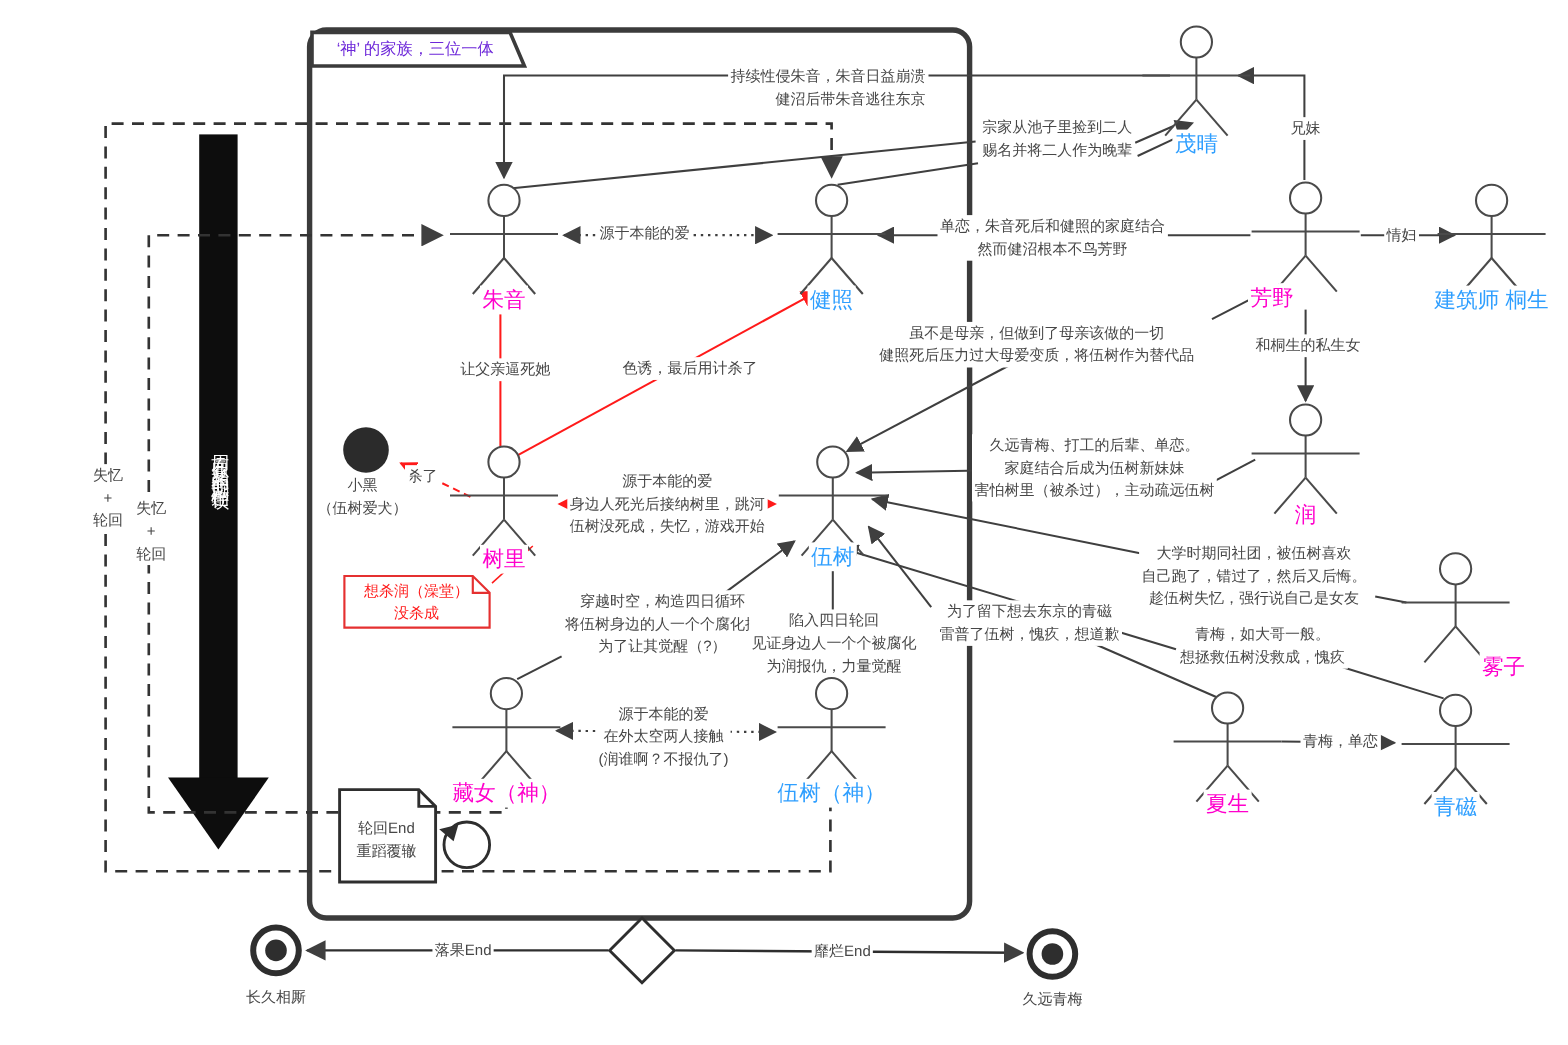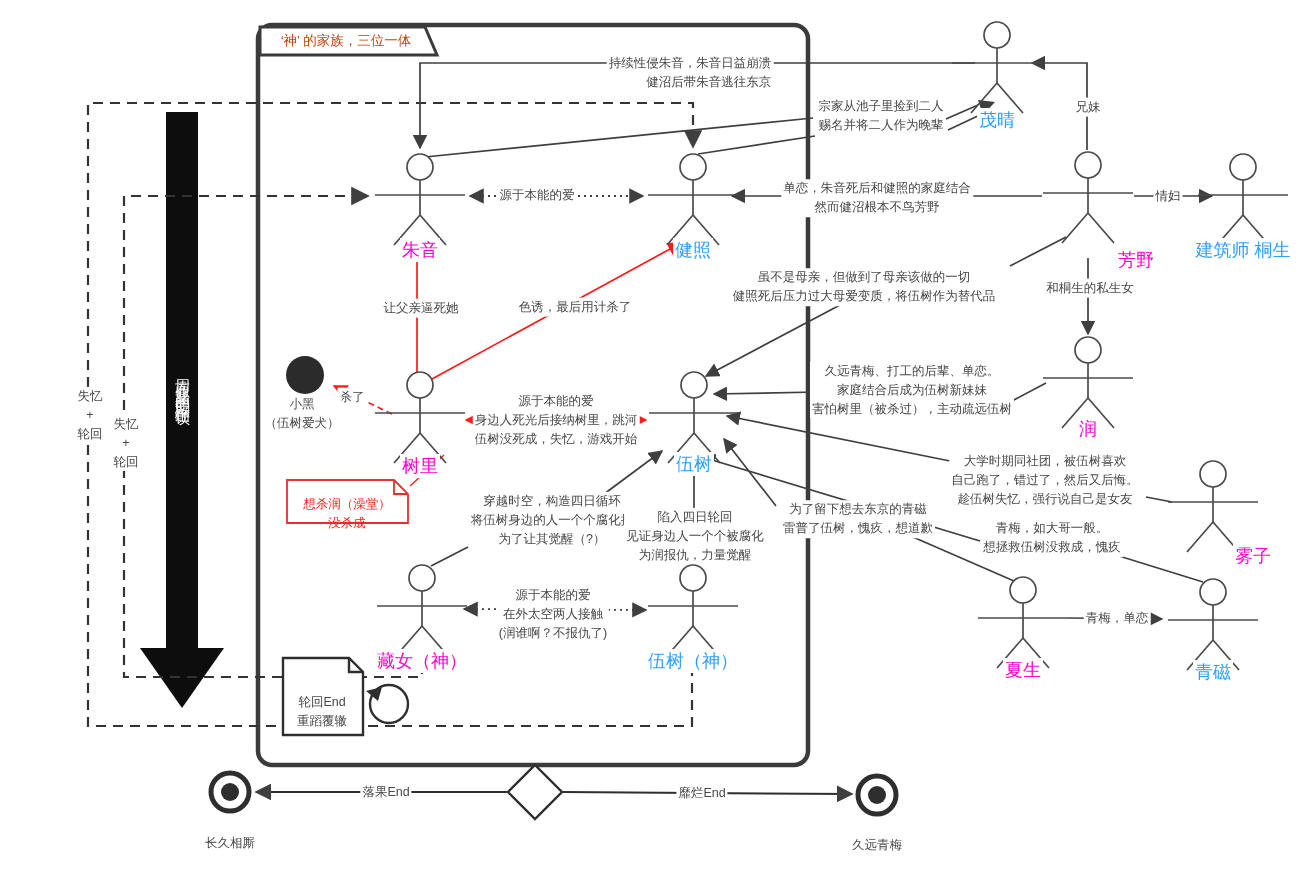--- a/index.html
+++ b/index.html
@@ -1,29 +1,29 @@
 <!DOCTYPE html>
 <html><head>
 <meta charset="utf-8">
 <style>
   html,body{margin:0;padding:0;background:#fff;}
   #stage{position:relative;width:1307px;height:871px;background:#fff;overflow:hidden;
          font-family:"Liberation Sans","DejaVu Sans",sans-serif;}
   #art{position:absolute;left:0;top:0;}
   .t{position:absolute;transform:translate(-50%,-50%);font-size:12.5px;line-height:1.5;
      color:#474747;white-space:pre-line;text-align:center;background:#fff;padding:0 2px;z-index:3;}
-  .nobg{background:transparent;margin-top:12px;}
+  .nobg{background:transparent;}
   .nm{position:absolute;transform:translate(-50%,-50%);font-size:18px;background:#fff;
       white-space:pre;padding:0 2px;z-index:3;}
   .f{color:#ff00cc;}
   .m{color:#2f9fff;}
   .red{color:#ff1a1a;}
   .vt{position:absolute;writing-mode:vertical-rl;text-orientation:upright;color:#ffffff;
       background:transparent;font-size:15px;letter-spacing:4px;z-index:3;transform:translate(-50%,-50%);}
-  .ttl{font-size:13.5px;color:#c2410c;background:transparent;white-space:pre;}
+  .ttl{font-size:13.5px;color:#6d28d9;background:transparent;white-space:pre;}
 </style>
 </head>
 <body>
 
 <div id="stage">
 
 <svg id="art" width="1307" height="871" viewBox="0 0 1307 871">
   <defs>
     <marker id="mB" viewBox="0 0 10 10" refX="9" refY="5" markerWidth="8.5" markerHeight="8.5" orient="auto-start-reverse">
       <path d="M0,0 L10,5 L0,10 Z" fill="#3f3f3f"></path>
@@ -264,21 +264,21 @@
 <div class="vt" style="left:182px;top:385px;">周而复始的悲剧连锁</div>
 
 <div class="t" style="left:386px;top:792px;">落果End</div>
 <div class="t" style="left:702px;top:793px;">靡烂End</div>
 <div class="t nobg" style="left:230px;top:831px;">长久相厮</div>
 <div class="t nobg" style="left:877px;top:833px;">久远青梅</div>
 
 <div class="nm f" style="left:420px;top:250px;">朱音</div>
 <div class="nm m" style="left:693px;top:250px;">健照</div>
 <div class="nm m" style="left:997px;top:120px;">茂晴</div>
-<div class="nm f" style="left:1136px;top:248px;margin-top:12px;">芳野</div>
+<div class="nm f" style="left:1060px;top:248px;">芳野</div>
 <div class="nm m" style="left:1243px;top:250px;">建筑师 桐生</div>
 <div class="nm f" style="left:1088px;top:429px;">润</div>
 <div class="nm f" style="left:420px;top:466px;">树里</div>
 <div class="nm m" style="left:694px;top:464px;">伍树</div>
 <div class="nm f" style="left:422px;top:661px;">藏女（神）</div>
 <div class="nm m" style="left:693px;top:661px;">伍树（神）</div>
 <div class="nm f" style="left:1213px;top:556px;margin-left:40px;">雾子</div>
 <div class="nm f" style="left:1023px;top:670px;">夏生</div>
 <div class="nm m" style="left:1213px;top:672px;">青磁</div>
 

